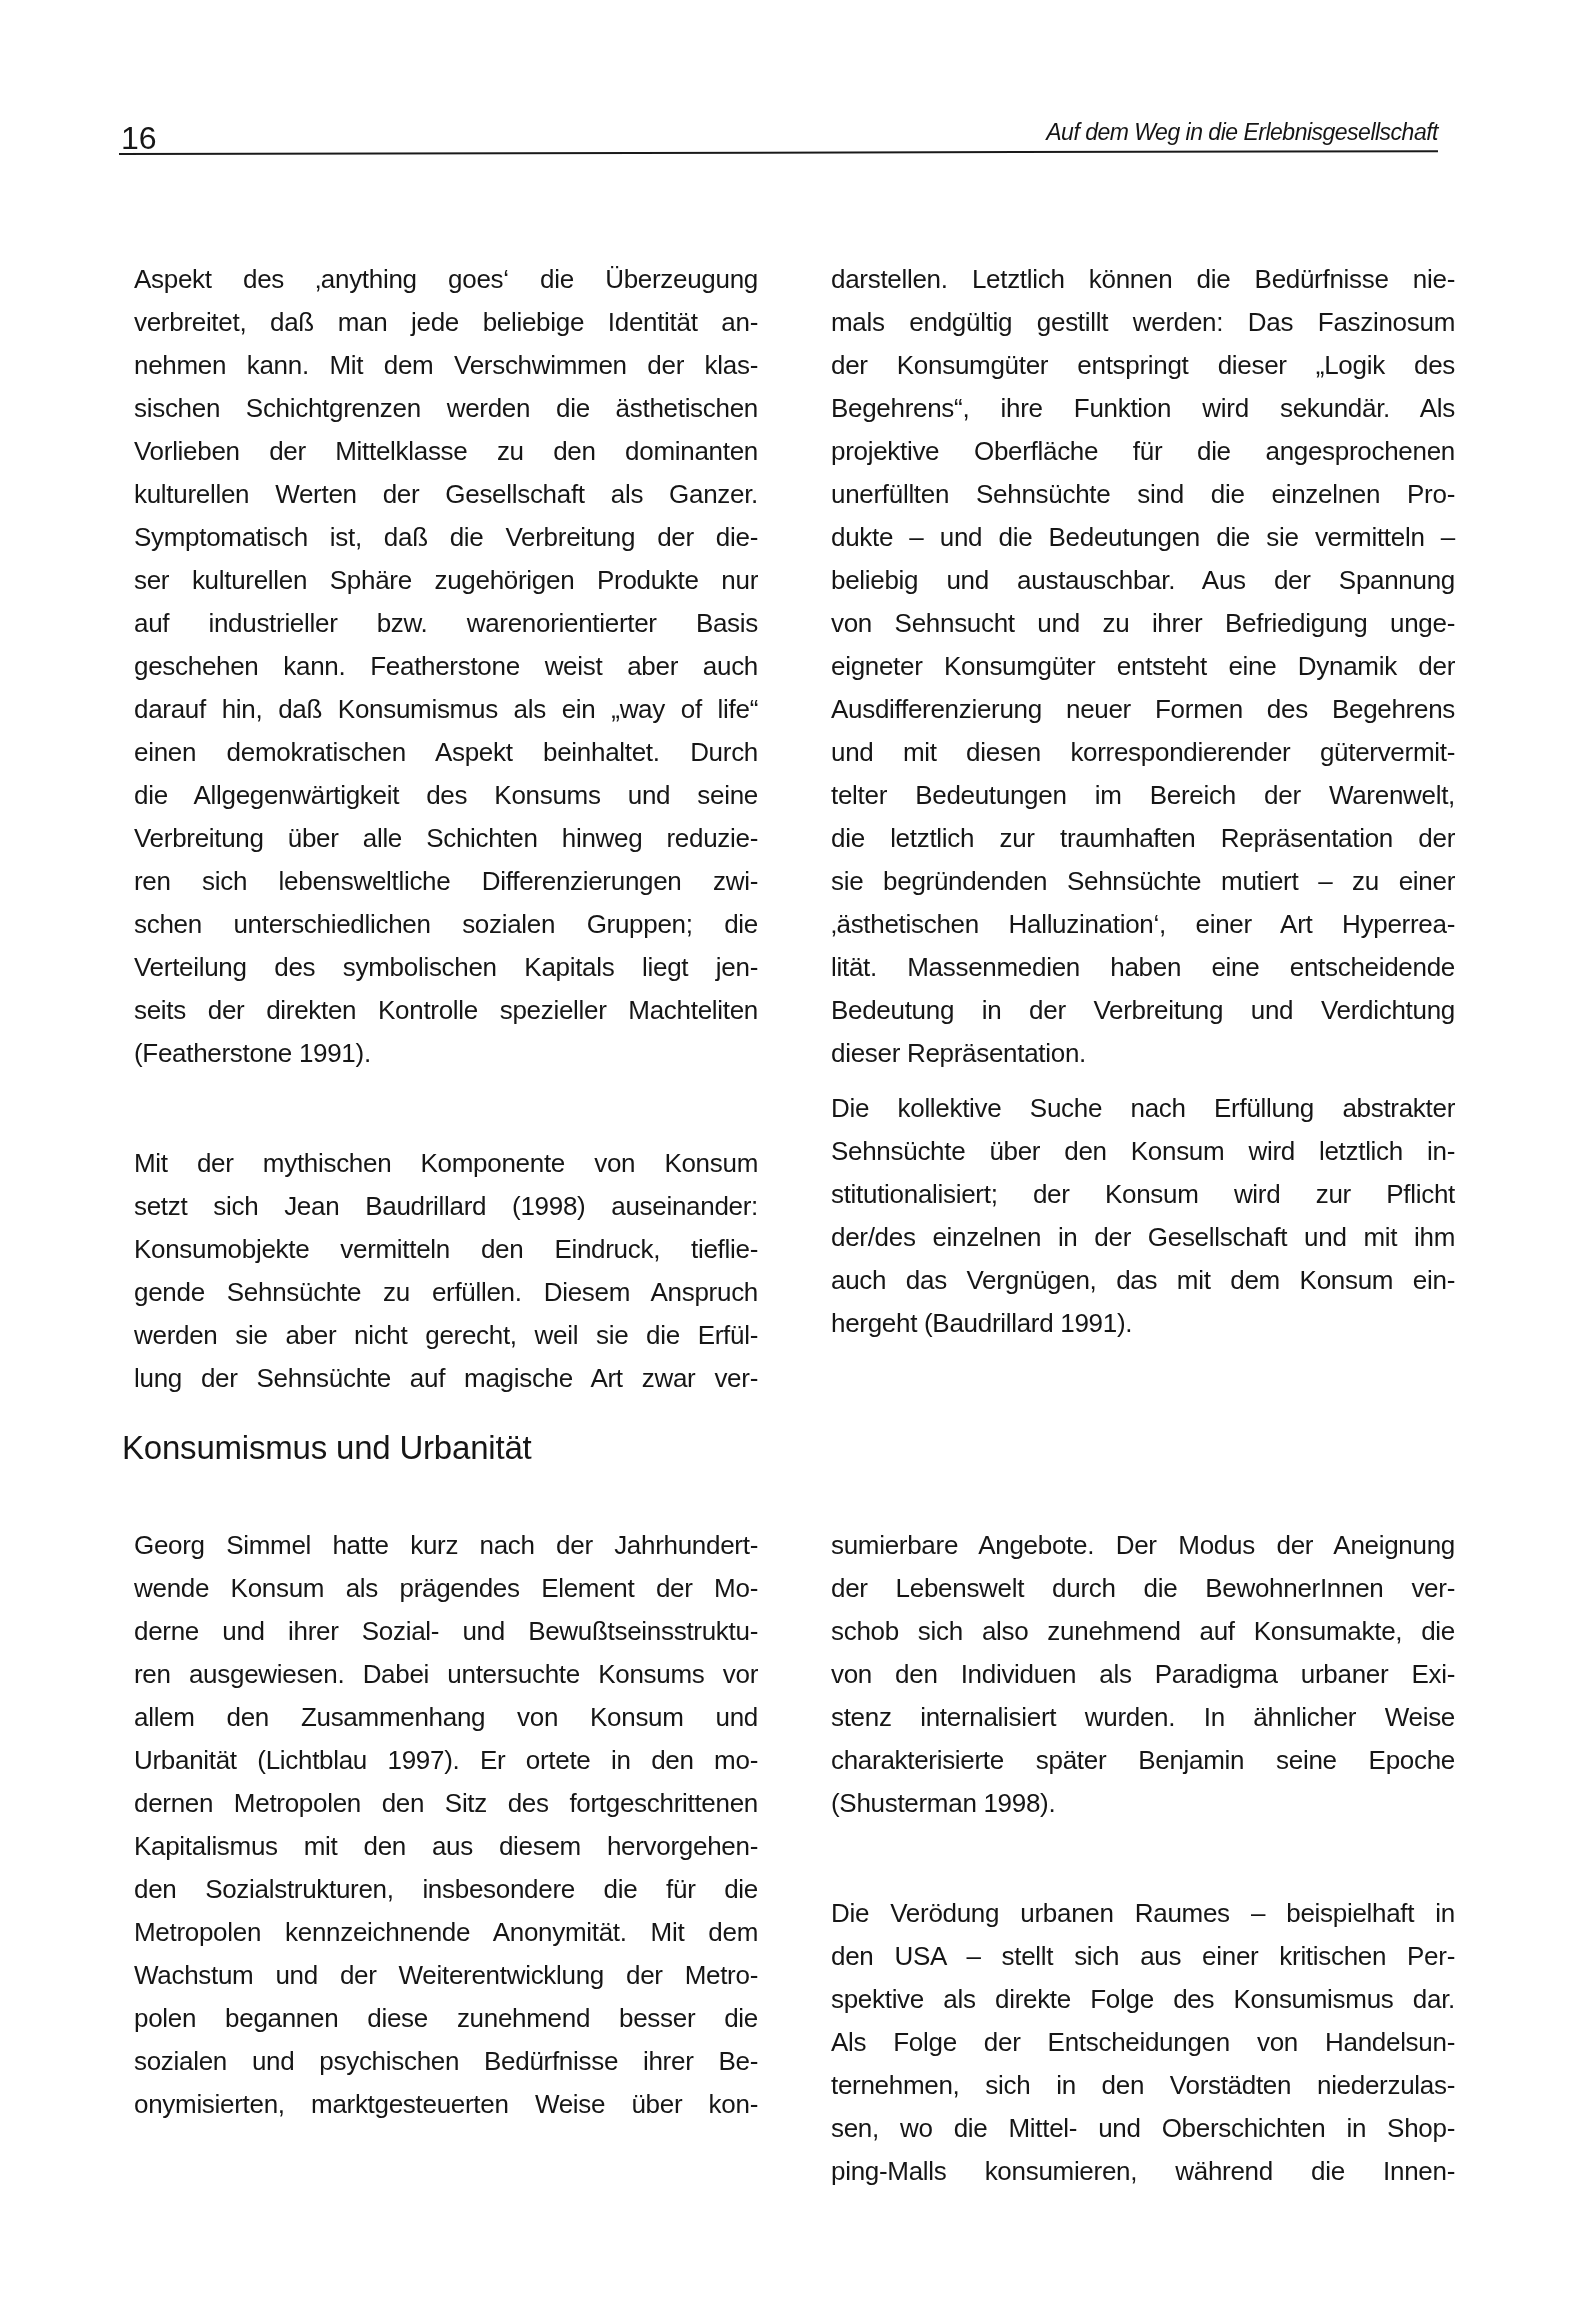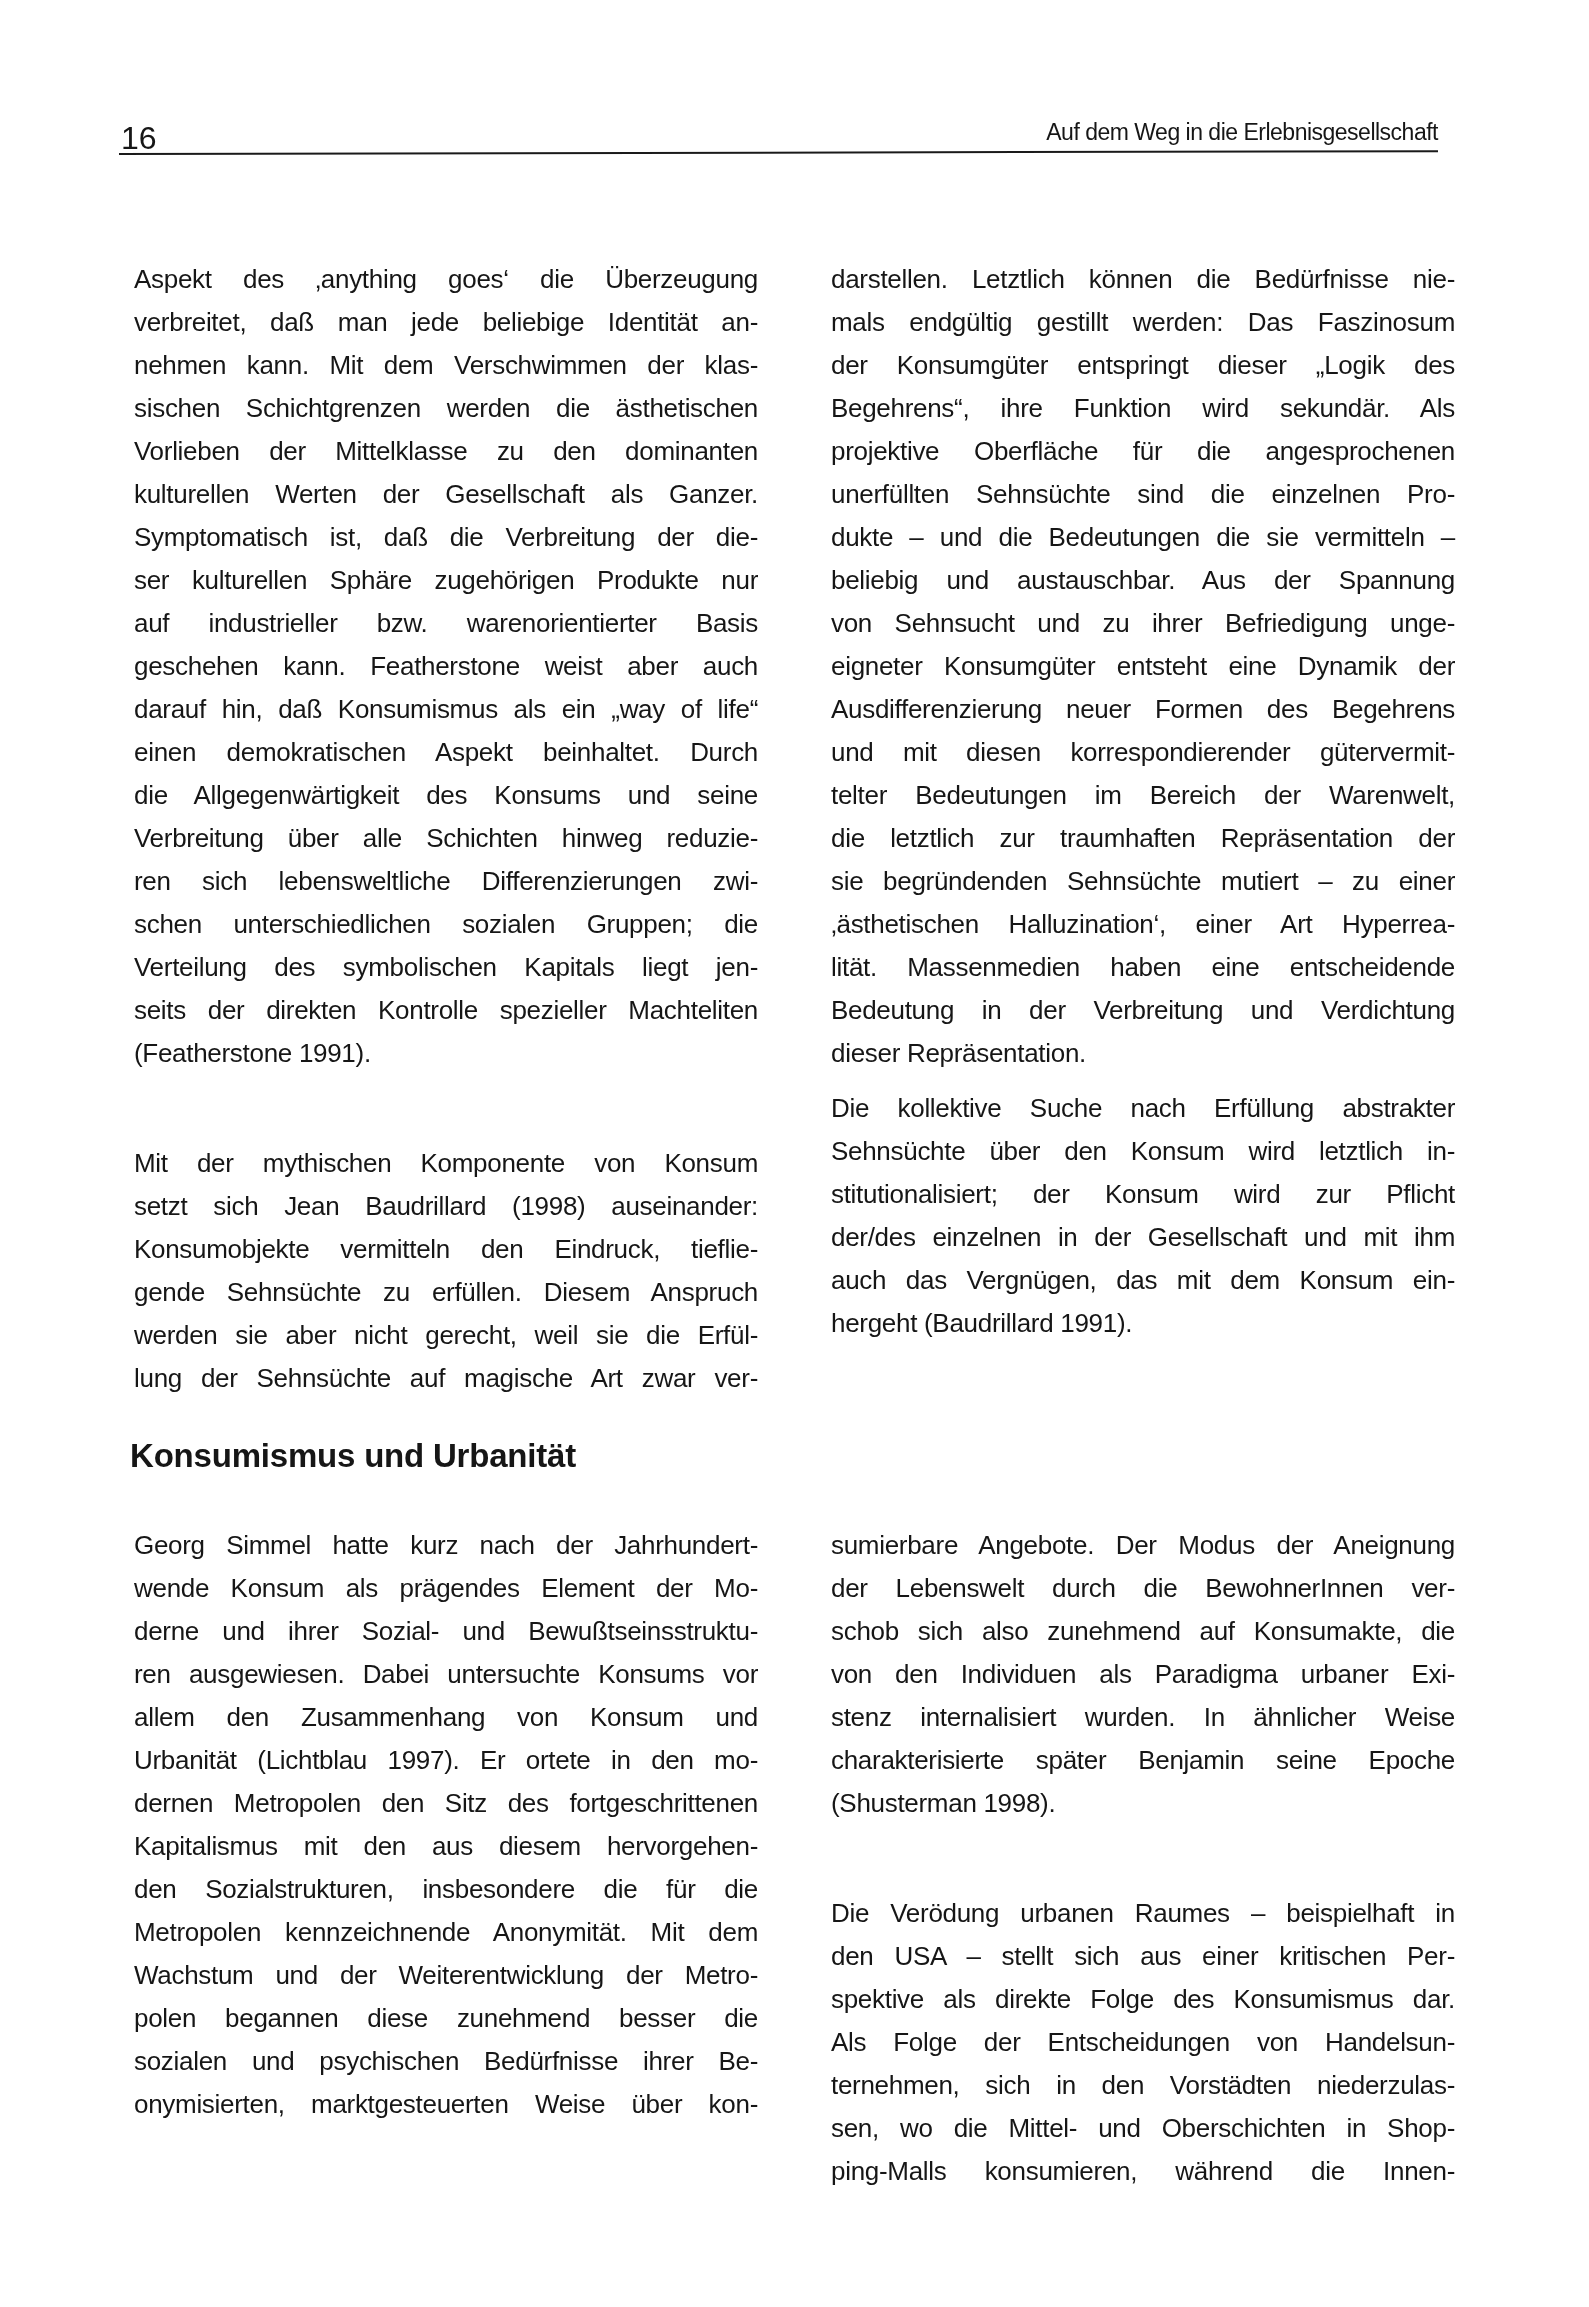--- a/index.html
+++ b/index.html
@@ -1,30 +1,30 @@
 <!DOCTYPE html>
 <html style="font-size:12.7px"><head>
   <meta charset="utf-8">
   <style>
     html, body { margin: 0; padding: 0; background: #ffffff; }
     body { width: 1589px; height: 2307px; position: relative; overflow: hidden;
       font-family: "Liberation Sans", sans-serif; color: #161616; }
     .page-number { position: absolute; left: 121px; top: 124px; font-size: 32px; line-height: 29px; }
-    .running-title { position: absolute; right: 151px; top: 118px; font-size: 23px; line-height: 29px; letter-spacing: -0.5px; }
+    .running-title { position: absolute; right: 151px; top: 118px; font-size: 23px; line-height: 29px; letter-spacing: -0.5px; font-style: italic; }
     .header-rule { position: absolute; left: 119px; top: 153px; width: 1319px; height: 2.4px; background: #1a1a1a; transform: rotate(-0.12deg); transform-origin: left center; }
     .column { position: absolute; width: 648px; }
     .col-left-top { left: 122px; top: 246px; }
     .col-right-top { left: 819px; top: 246px; }
     .col-left-bottom { left: 122px; top: 1512px; }
     .col-right-bottom { left: 819px; top: 1512px; }
     .para { margin: 12px; }
     .line { display: block; height: 43px; line-height: 43px; font-size: 26px; text-align: justify; text-align-last: justify; white-space: nowrap; overflow: visible; letter-spacing: -0.3px; }
     .line.last { text-align-last: left; }
     .gap { height: 43px; }
-    .section-heading { position: absolute; left: 122px; top: 1426px; font-size: 33px; font-weight: bold; line-height: 43px; letter-spacing: -0.2px; margin: 8px; }
+    .section-heading { position: absolute; left: 122px; top: 1426px; font-size: 33px; font-weight: normal; line-height: 43px; letter-spacing: -0.2px; margin: 0; }
   </style>
 </head>
 <body>
 
 <div>
   <span class="page-number">16</span>
   <span class="running-title">Auf dem Weg in die Erlebnisgesellschaft</span>
   <div class="header-rule"></div>
 </div>
 

